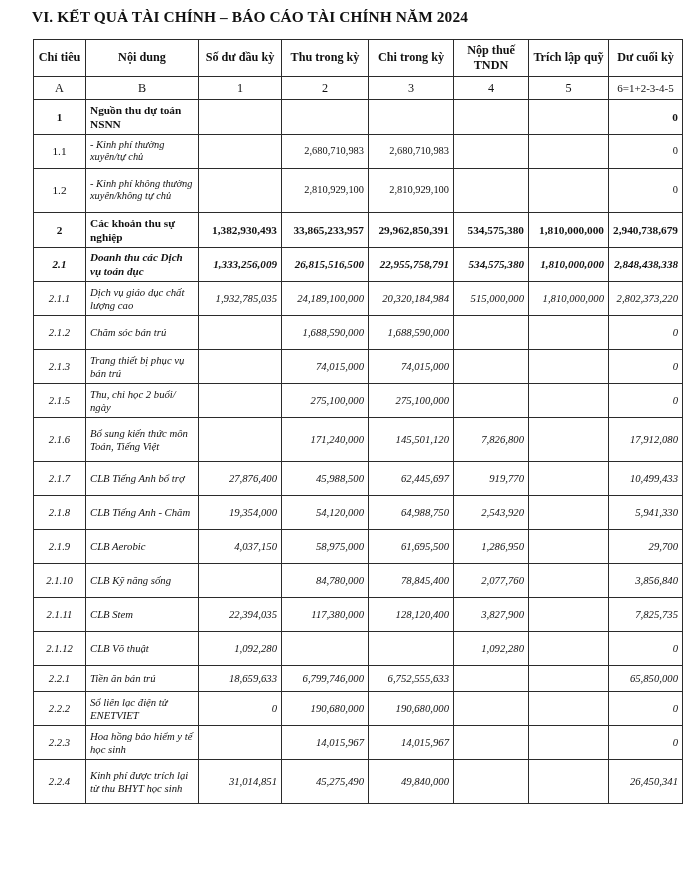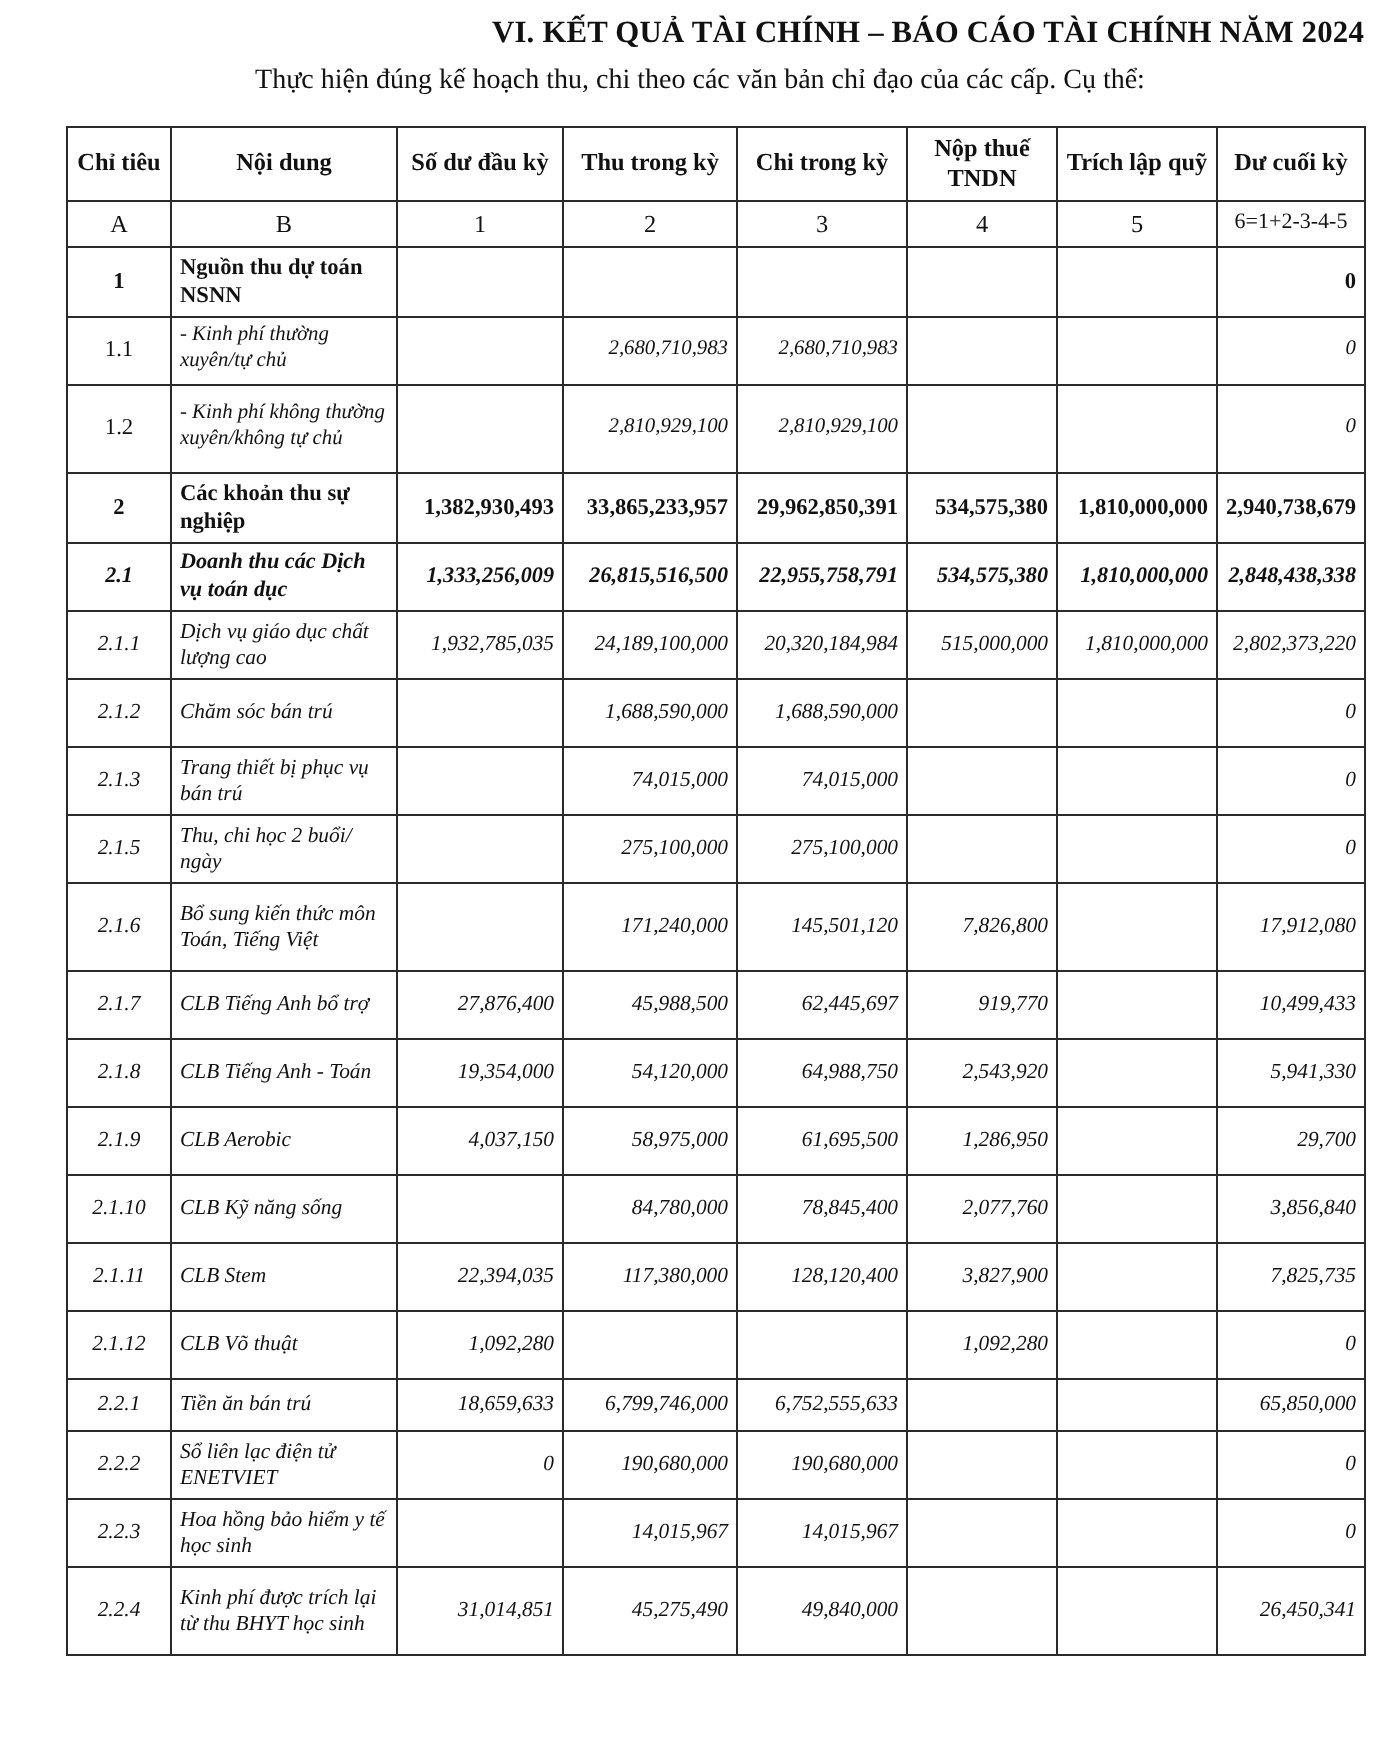--- a/index.html
+++ b/index.html
@@ -15,26 +15,26 @@
     color: #111;
     overflow: hidden;
   }
   .page {
     width: 700px;
     height: 874px;
     position: relative;
     padding: 0;
   }
   .doc-title {
-    text-align: right;
+    text-align: left;
     font-weight: bold;
     font-size: 15.4px;
     letter-spacing: 0.1px;
     margin: 8px 0 0 0;
-    padding: 0 18px;
+    padding: 0 32px;
     line-height: 1.15;
   }
   .doc-subtitle {
     text-align: center;
     font-size: 14px;
     margin: 7px 0 0 0;
     padding: 0 14px;
     line-height: 1.2;
   }
   .table-wrap {
@@ -95,34 +95,33 @@
   .lvl-sub td.code,
   .lvl-sub td.content,
   .lvl-sub td.num { font-weight: bold; font-style: italic; font-size: 11.1px; }
 
   .lvl-ital td.code,
   .lvl-ital td.content,
   .lvl-ital td.num { font-style: italic; font-weight: normal; font-size: 10.7px; }
 
   .lvl-dash td.content { font-style: italic; }
   .lvl-dash td.code { font-style: normal; font-size: 11.4px; }
-  .lvl-dash td.num { font-style: italic; }
+  .lvl-dash td.num { }
 
   .h-1 { height: 26px; }
   .h-2 { height: 34px; }
   .h-3 { height: 44px; }
 </style>
 </head>
 <body>
 
 <div class="page">
 
   <h1 class="doc-title">VI. KẾT QUẢ TÀI CHÍNH – BÁO CÁO TÀI CHÍNH NĂM 2024</h1>
 
-  <p class="doc-subtitle">Thực hiện đúng kế hoạch thu, chi theo các văn bản chỉ đạo của các cấp. Cụ thể:</p>
 
   <div class="table-wrap">
     <table class="fin">
       <colgroup>
         <col class="c-code">
           <col class="c-content">
           <col class="c-1">
           <col class="c-2">
         <col class="c-3">
           <col class="c-4">
@@ -257,21 +256,21 @@
             <td class="content">CLB Tiếng Anh bổ trợ</td>
             <td class="num">27,876,400</td>
             <td class="num">45,988,500</td>
             <td class="num">62,445,697</td>
             <td class="num">919,770</td>
             <td class="num"></td>
             <td class="num">10,499,433</td>
           </tr>
           <tr class="lvl-ital h-2">
             <td class="code">2.1.8</td>
-            <td class="content">CLB Tiếng Anh - Toán</td>
+            <td class="content">CLB Tiếng Anh - Chăm</td>
             <td class="num">19,354,000</td>
             <td class="num">54,120,000</td>
             <td class="num">64,988,750</td>
             <td class="num">2,543,920</td>
             <td class="num"></td>
             <td class="num">5,941,330</td>
           </tr>
           <tr class="lvl-ital h-2">
             <td class="code">2.1.9</td>
             <td class="content">CLB Aerobic</td>

